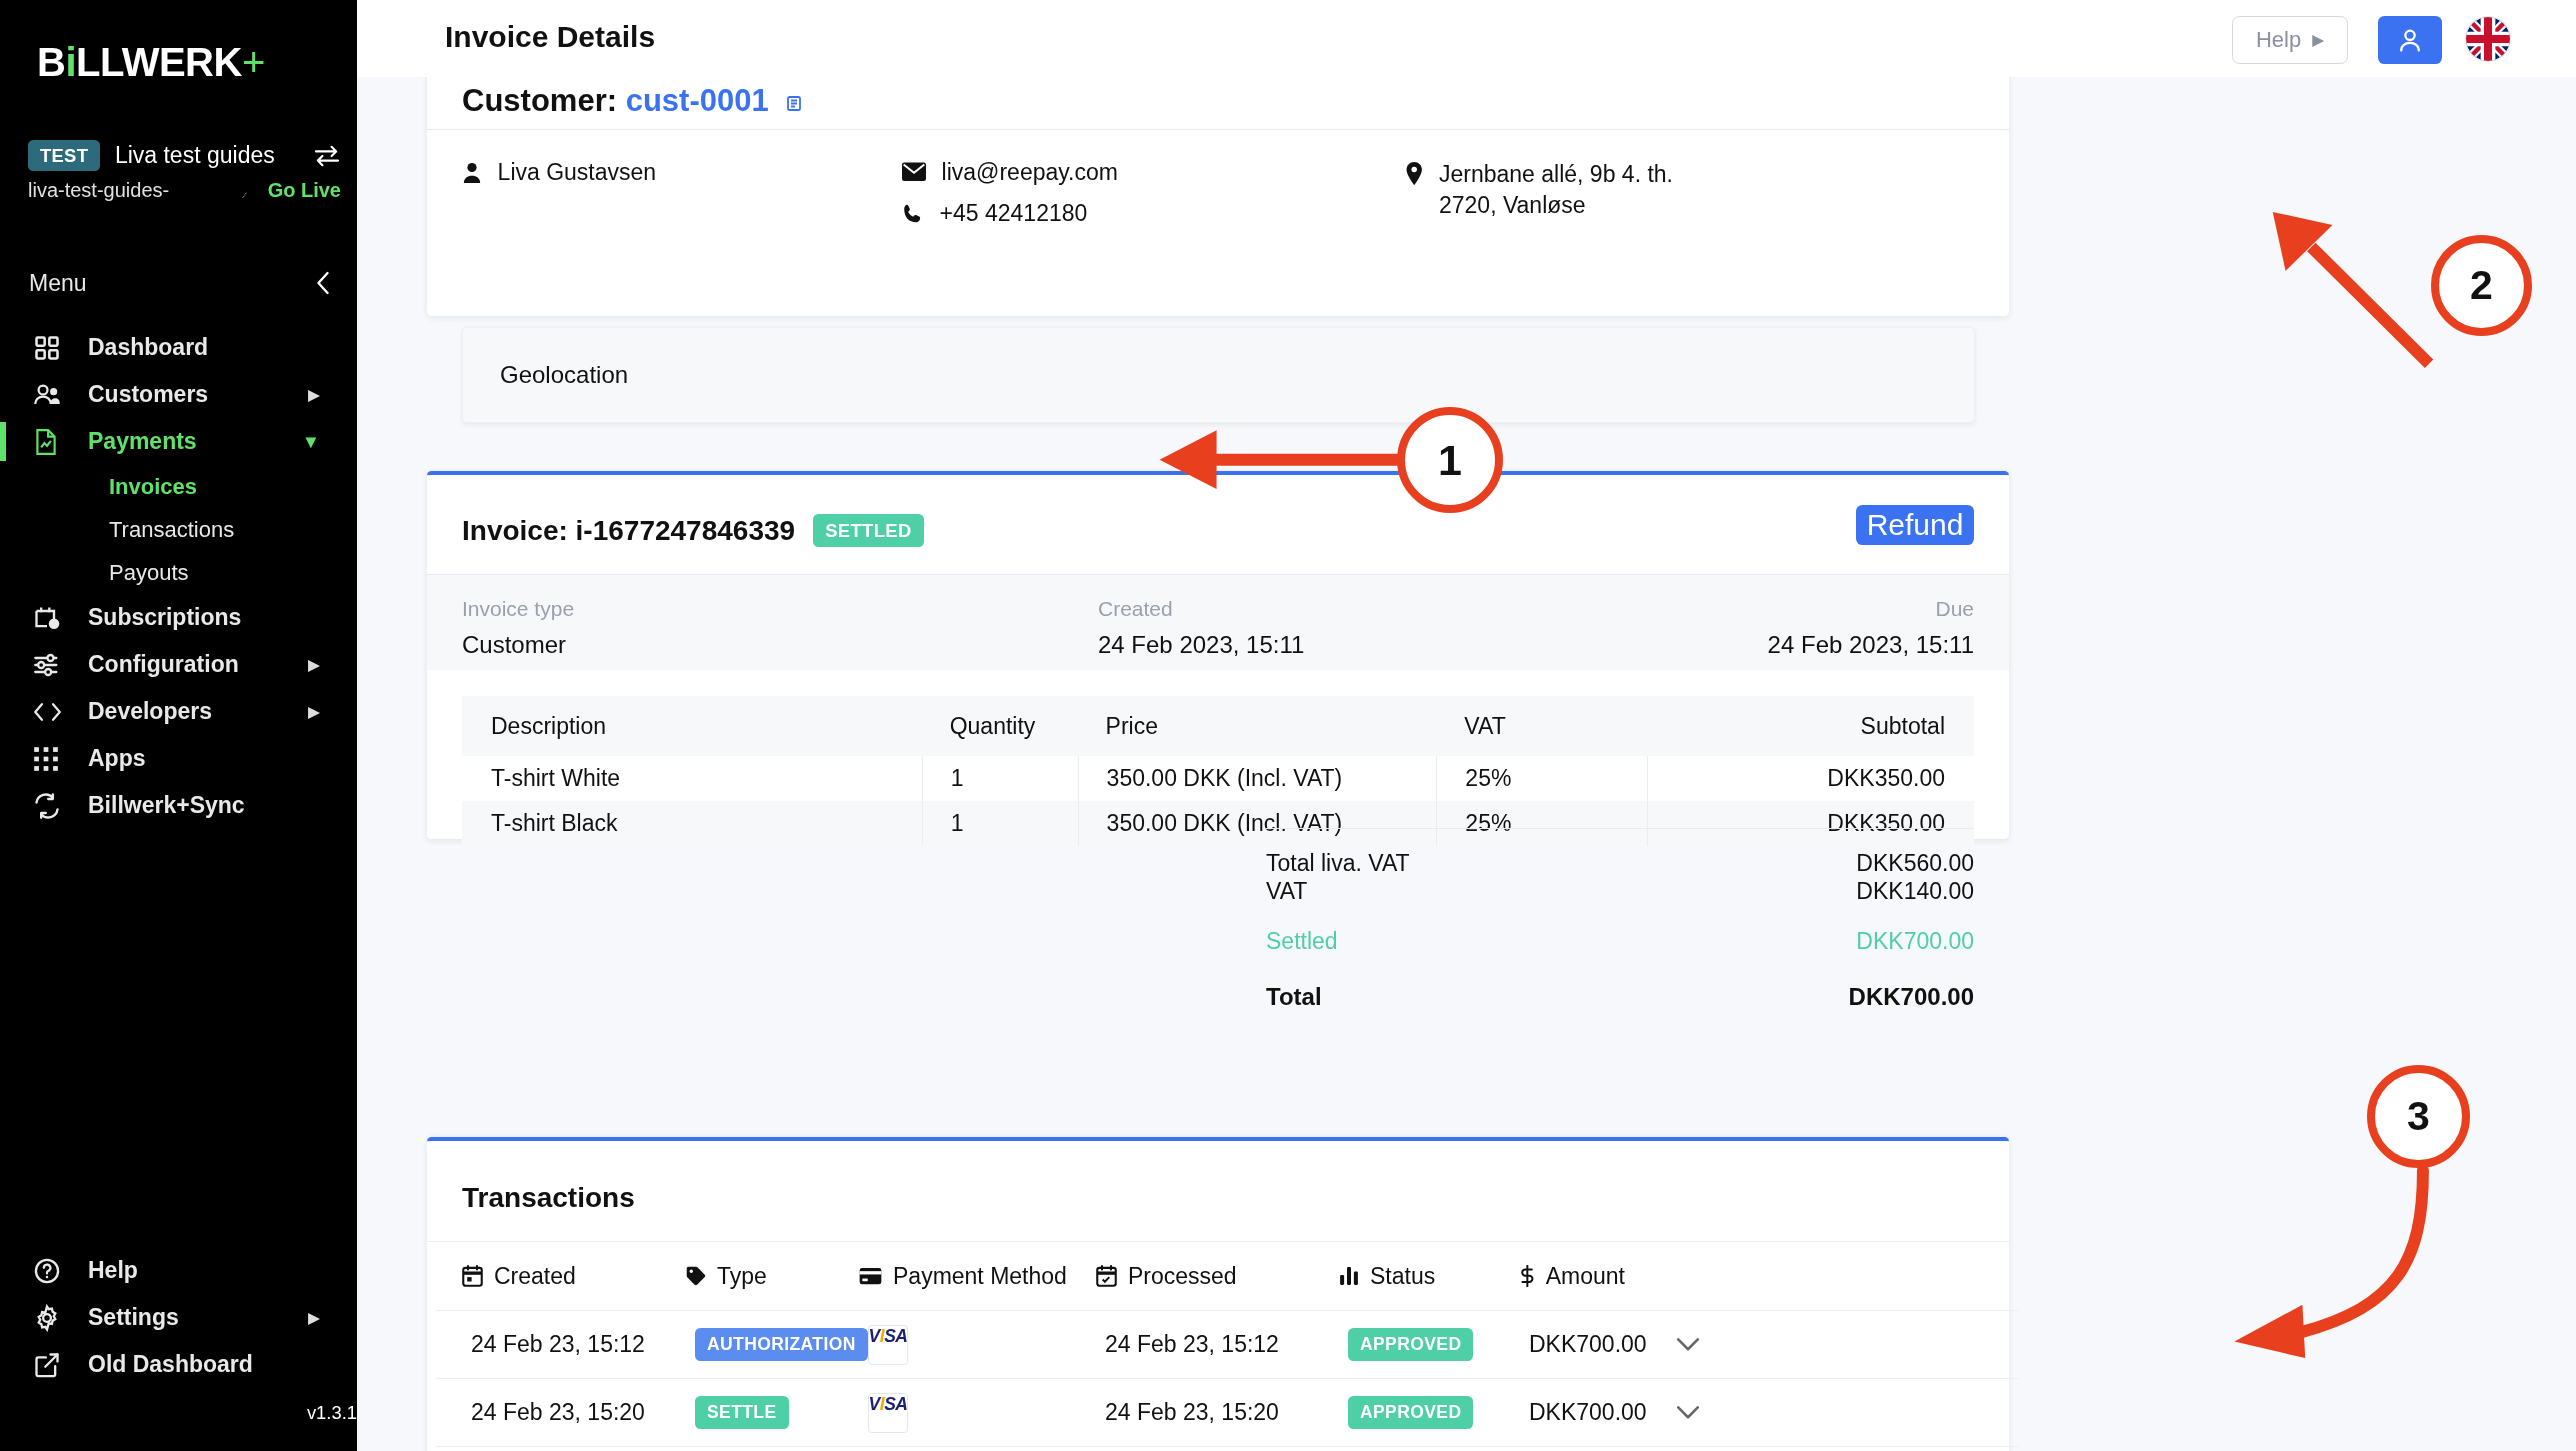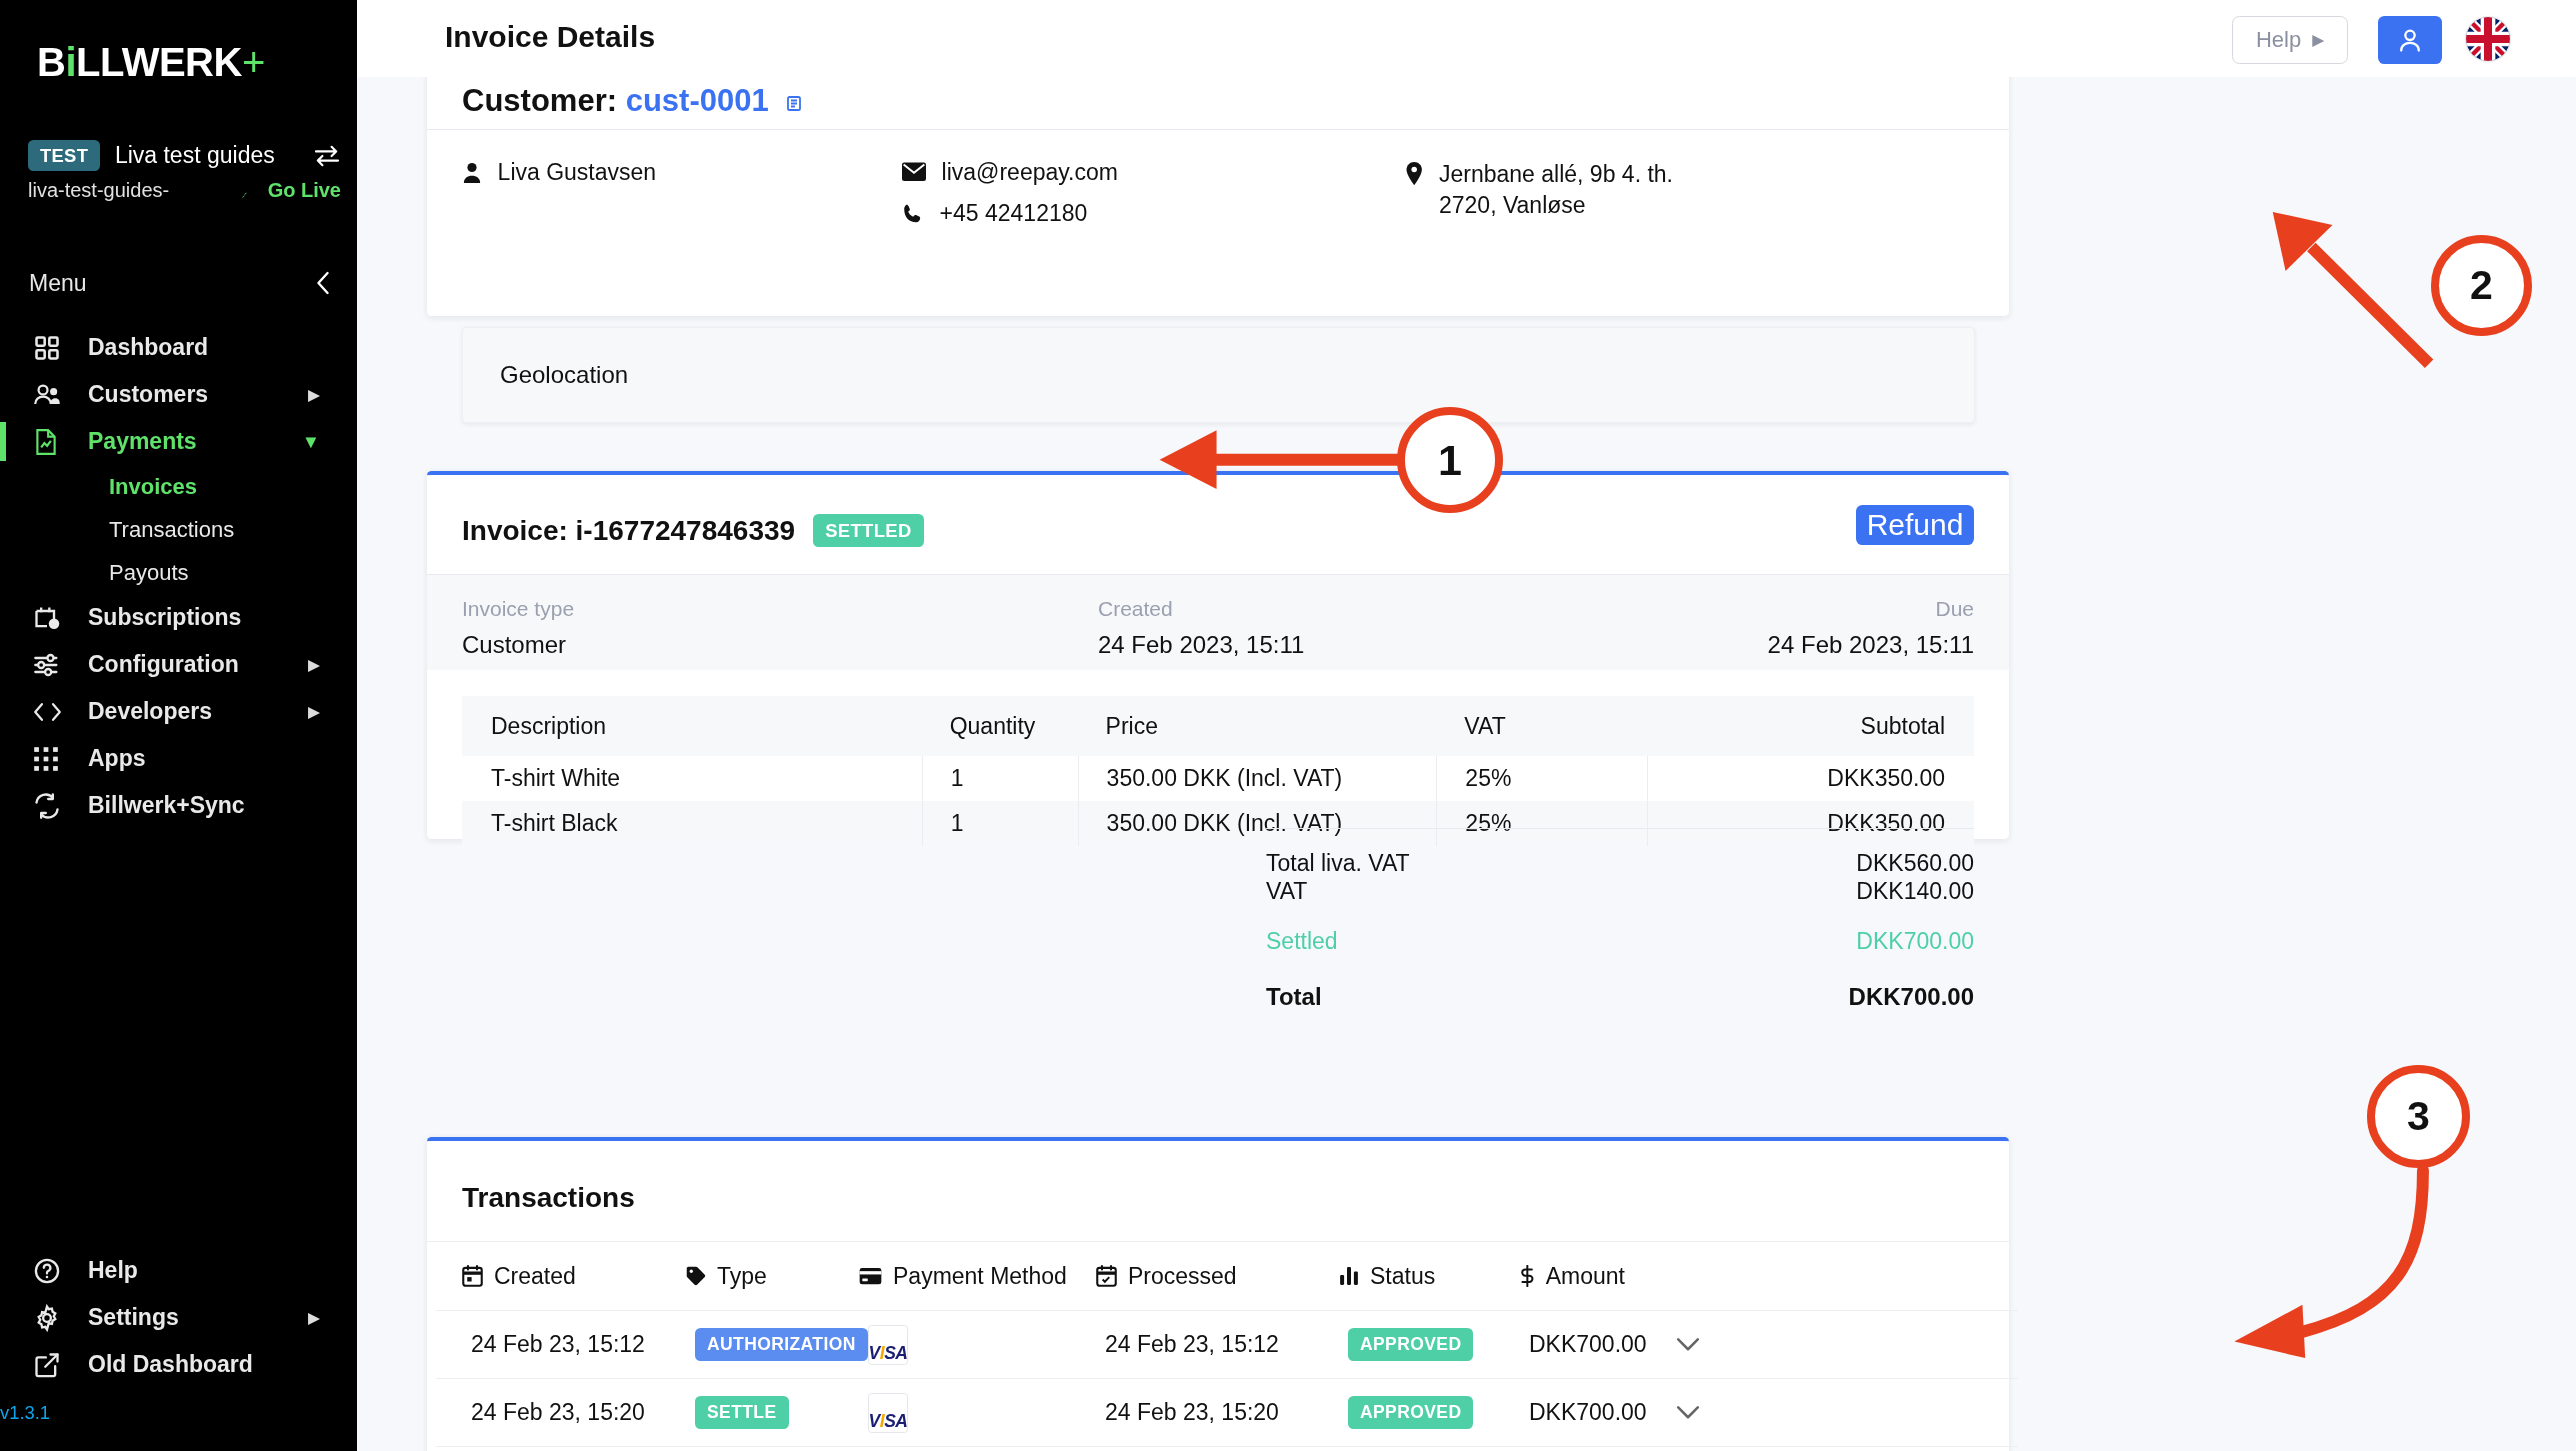--- a/index.html
+++ b/index.html
@@ -49,21 +49,21 @@
   .nav-item .caret { margin-left: auto; margin-right: 37px; font-size: 15.6px; color:#ddd; }
   .nav-item.active { color: #5fe26a; font-weight: 700; }
   .nav-item.active .caret { color: #5fe26a; font-size: 18.4px; }
   .nav-item.active::before {
     content:""; position:absolute; left:0; top:3.7px; width:6.4px; height:39px; background:#5fe26a;
   }
   .nav-sub { display:flex; align-items:center; height: 43px; padding-left: 109px; font-size: 22px; color:#e9e9e9; }
   .nav-sub.active { color: #5fe26a; font-weight: 700; }
 
   .nav-bottom { position: absolute; left: 0; bottom: 64px; width: 357px; }
-  .version { position:absolute; left:0; bottom: 28px; width: 357px; text-align:left; font-size:18.4px; color:#0ea5e9; }
+  .version { position:absolute; left:0; bottom: 28px; width: 357px; text-align:right; font-size:18.4px; color:#ffffff; }
 
   svg.ic { display:block; }
 
   
   .topbar {
     position: absolute; left: 357px; top: 0; width: 2219px; height: 77px;
     background: #ffffff; z-index: 20;
   }
   .page-title { position:absolute; left: 88px; top: 20px; font-size: 30px; font-weight: 700; color:#111; }
   .help-btn {
@@ -169,21 +169,21 @@
   .col-chev     { position:absolute; left: 1240px; }
   .pill {
     color:#fff; font-size: 17.5px; font-weight: 700; letter-spacing:0.4px;
     padding: 6.4px 12px; border-radius: 5.5px; display:inline-block;
   }
   .pill.auth { background:#5b8df0; }
   .pill.settle { background:#4ecfa6; }
   .pill.approved { background:#4ecfa6; }
   .visa-box {
     width: 40px; height: 40px; background:#fff; border:0.9px solid #e4e7ec; border-radius:3.7px;
-    display:flex; align-items:flex-end; justify-content:center;
+    display:flex; align-items:flex-start; justify-content:center;
   }
   .visa-txt { font-size: 17.5px; font-weight: 800; font-style: italic; letter-spacing:-0.5px; }
   .visa-v { color:#1a1f71; } .visa-i { color:#f2a900; } .visa-s { color:#1a1f71; } .visa-a { color:#1a1f71; }
 
   
   .anno { position:absolute; z-index: 60; pointer-events:none; }
   .anno-circle {
     position:absolute; border-radius:50%; background:#fff;
     border: 8.3px solid #e8401f;
     display:flex; align-items:center; justify-content:center;

